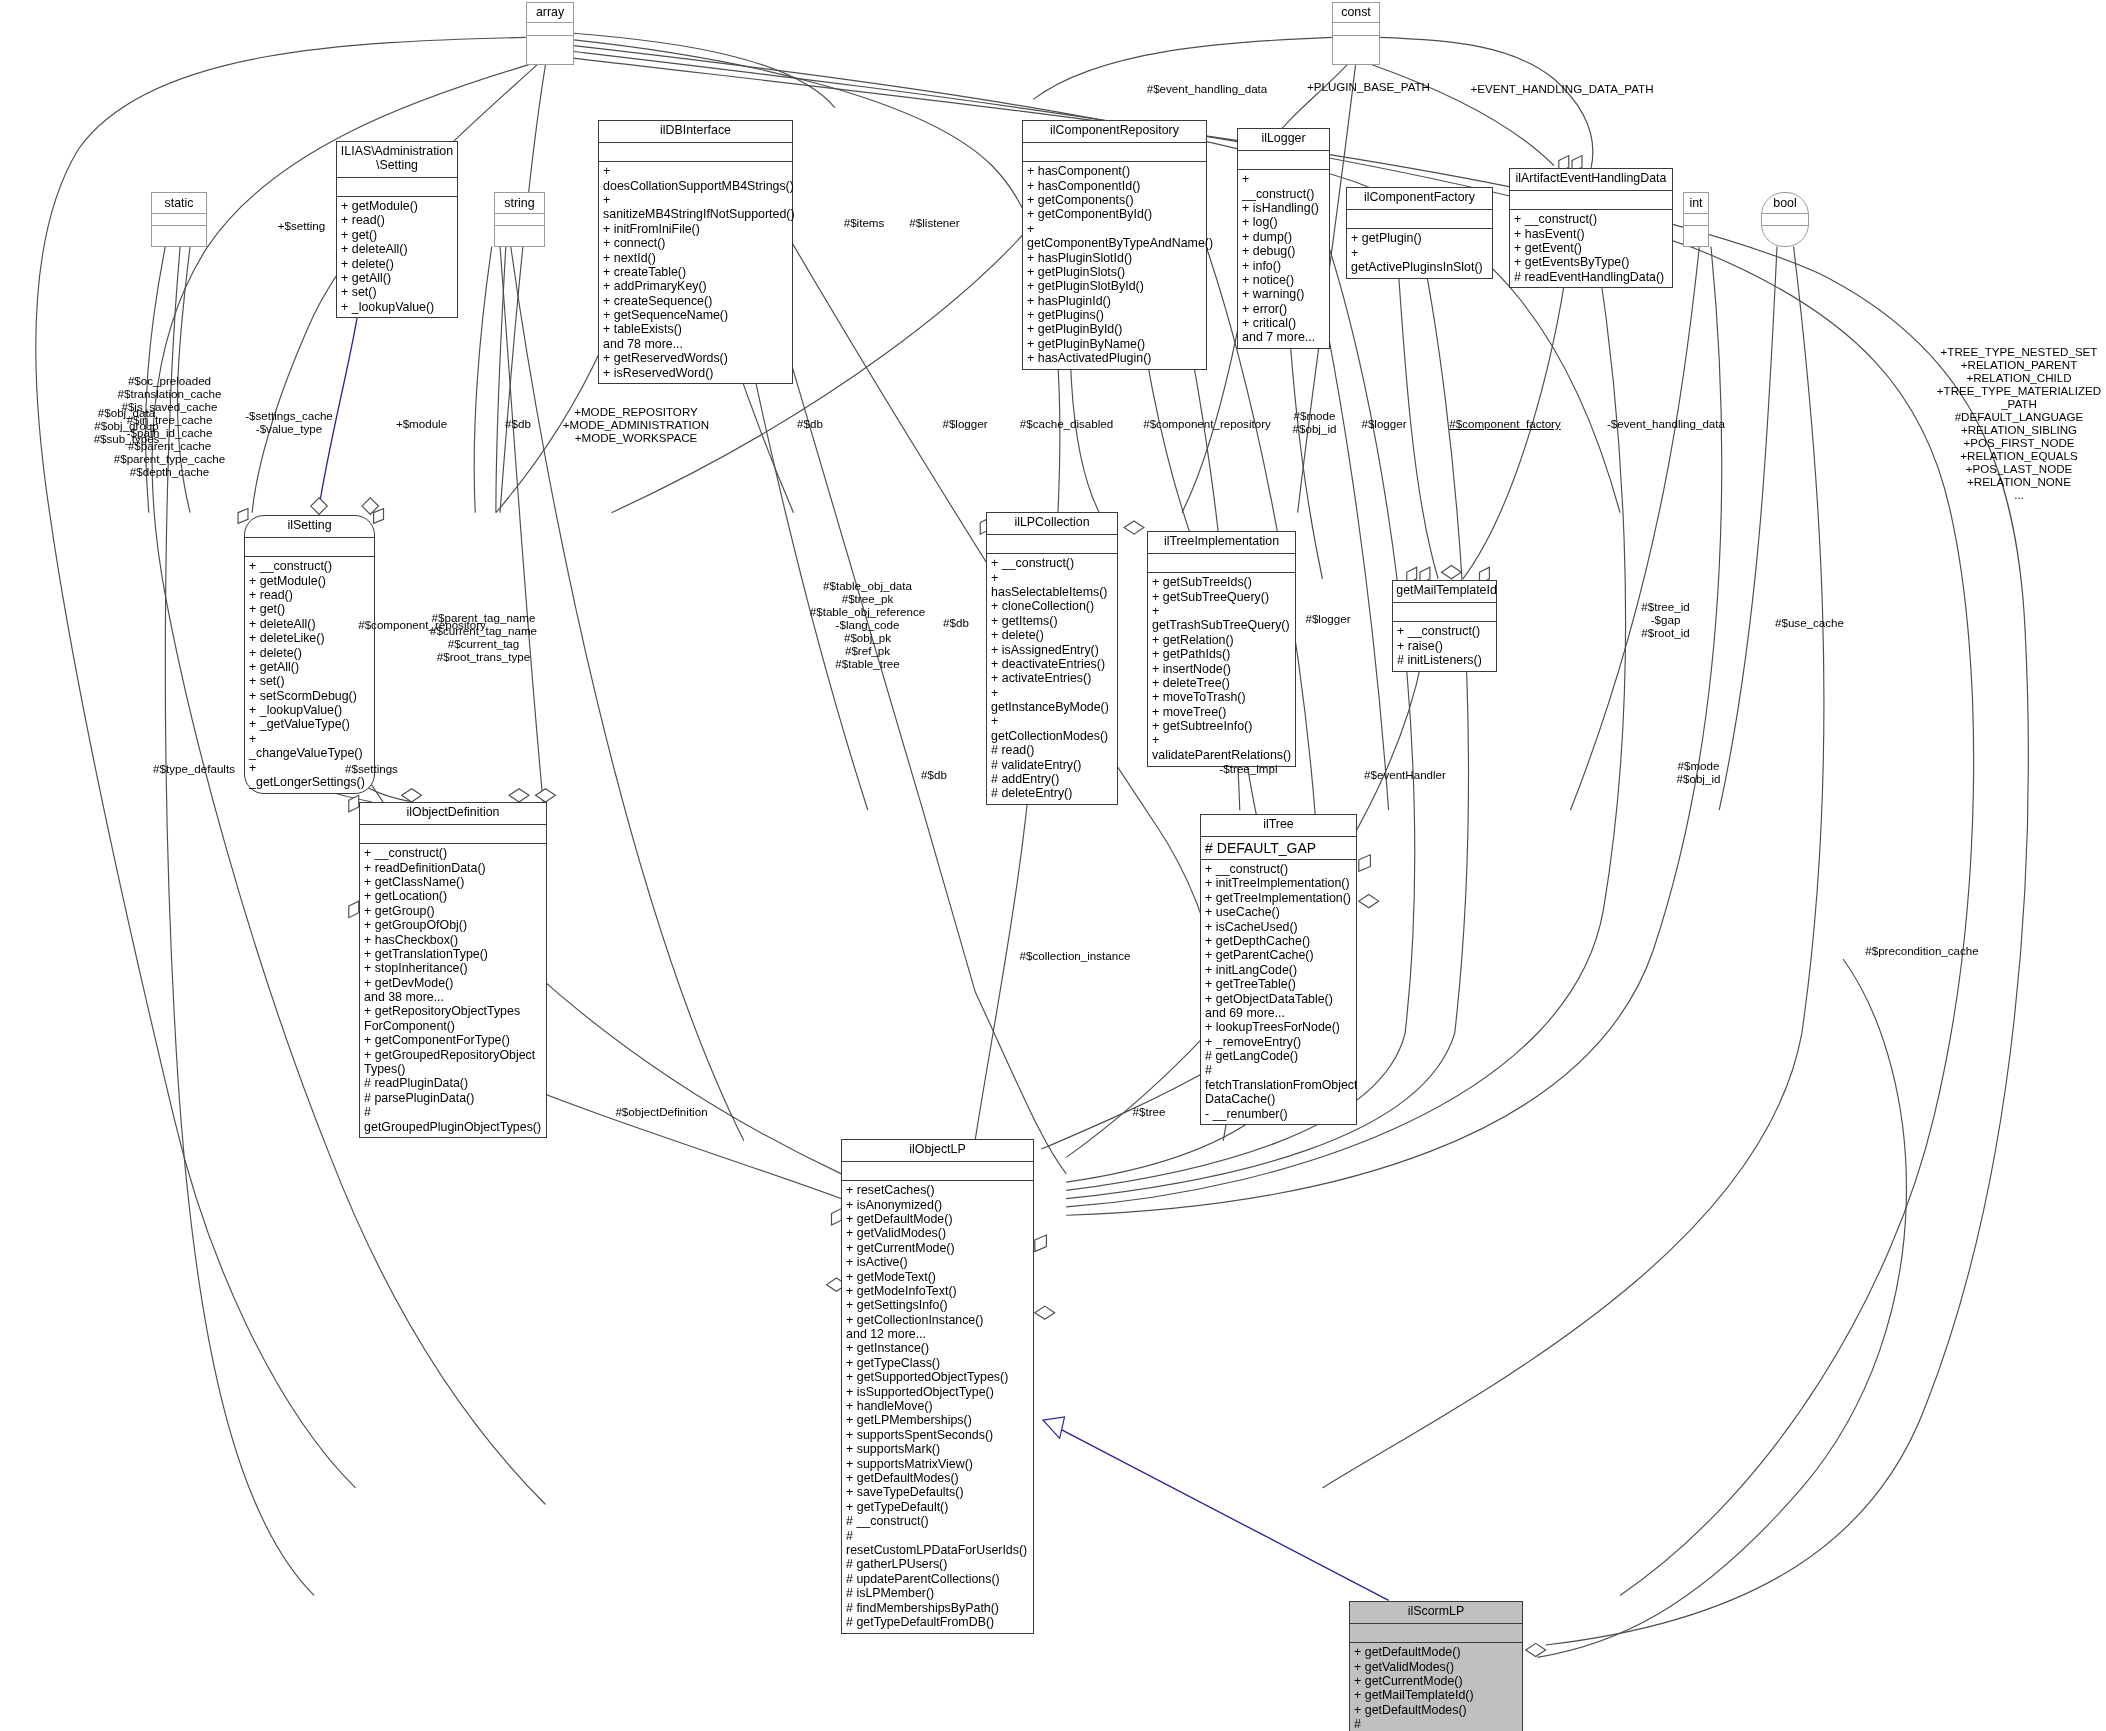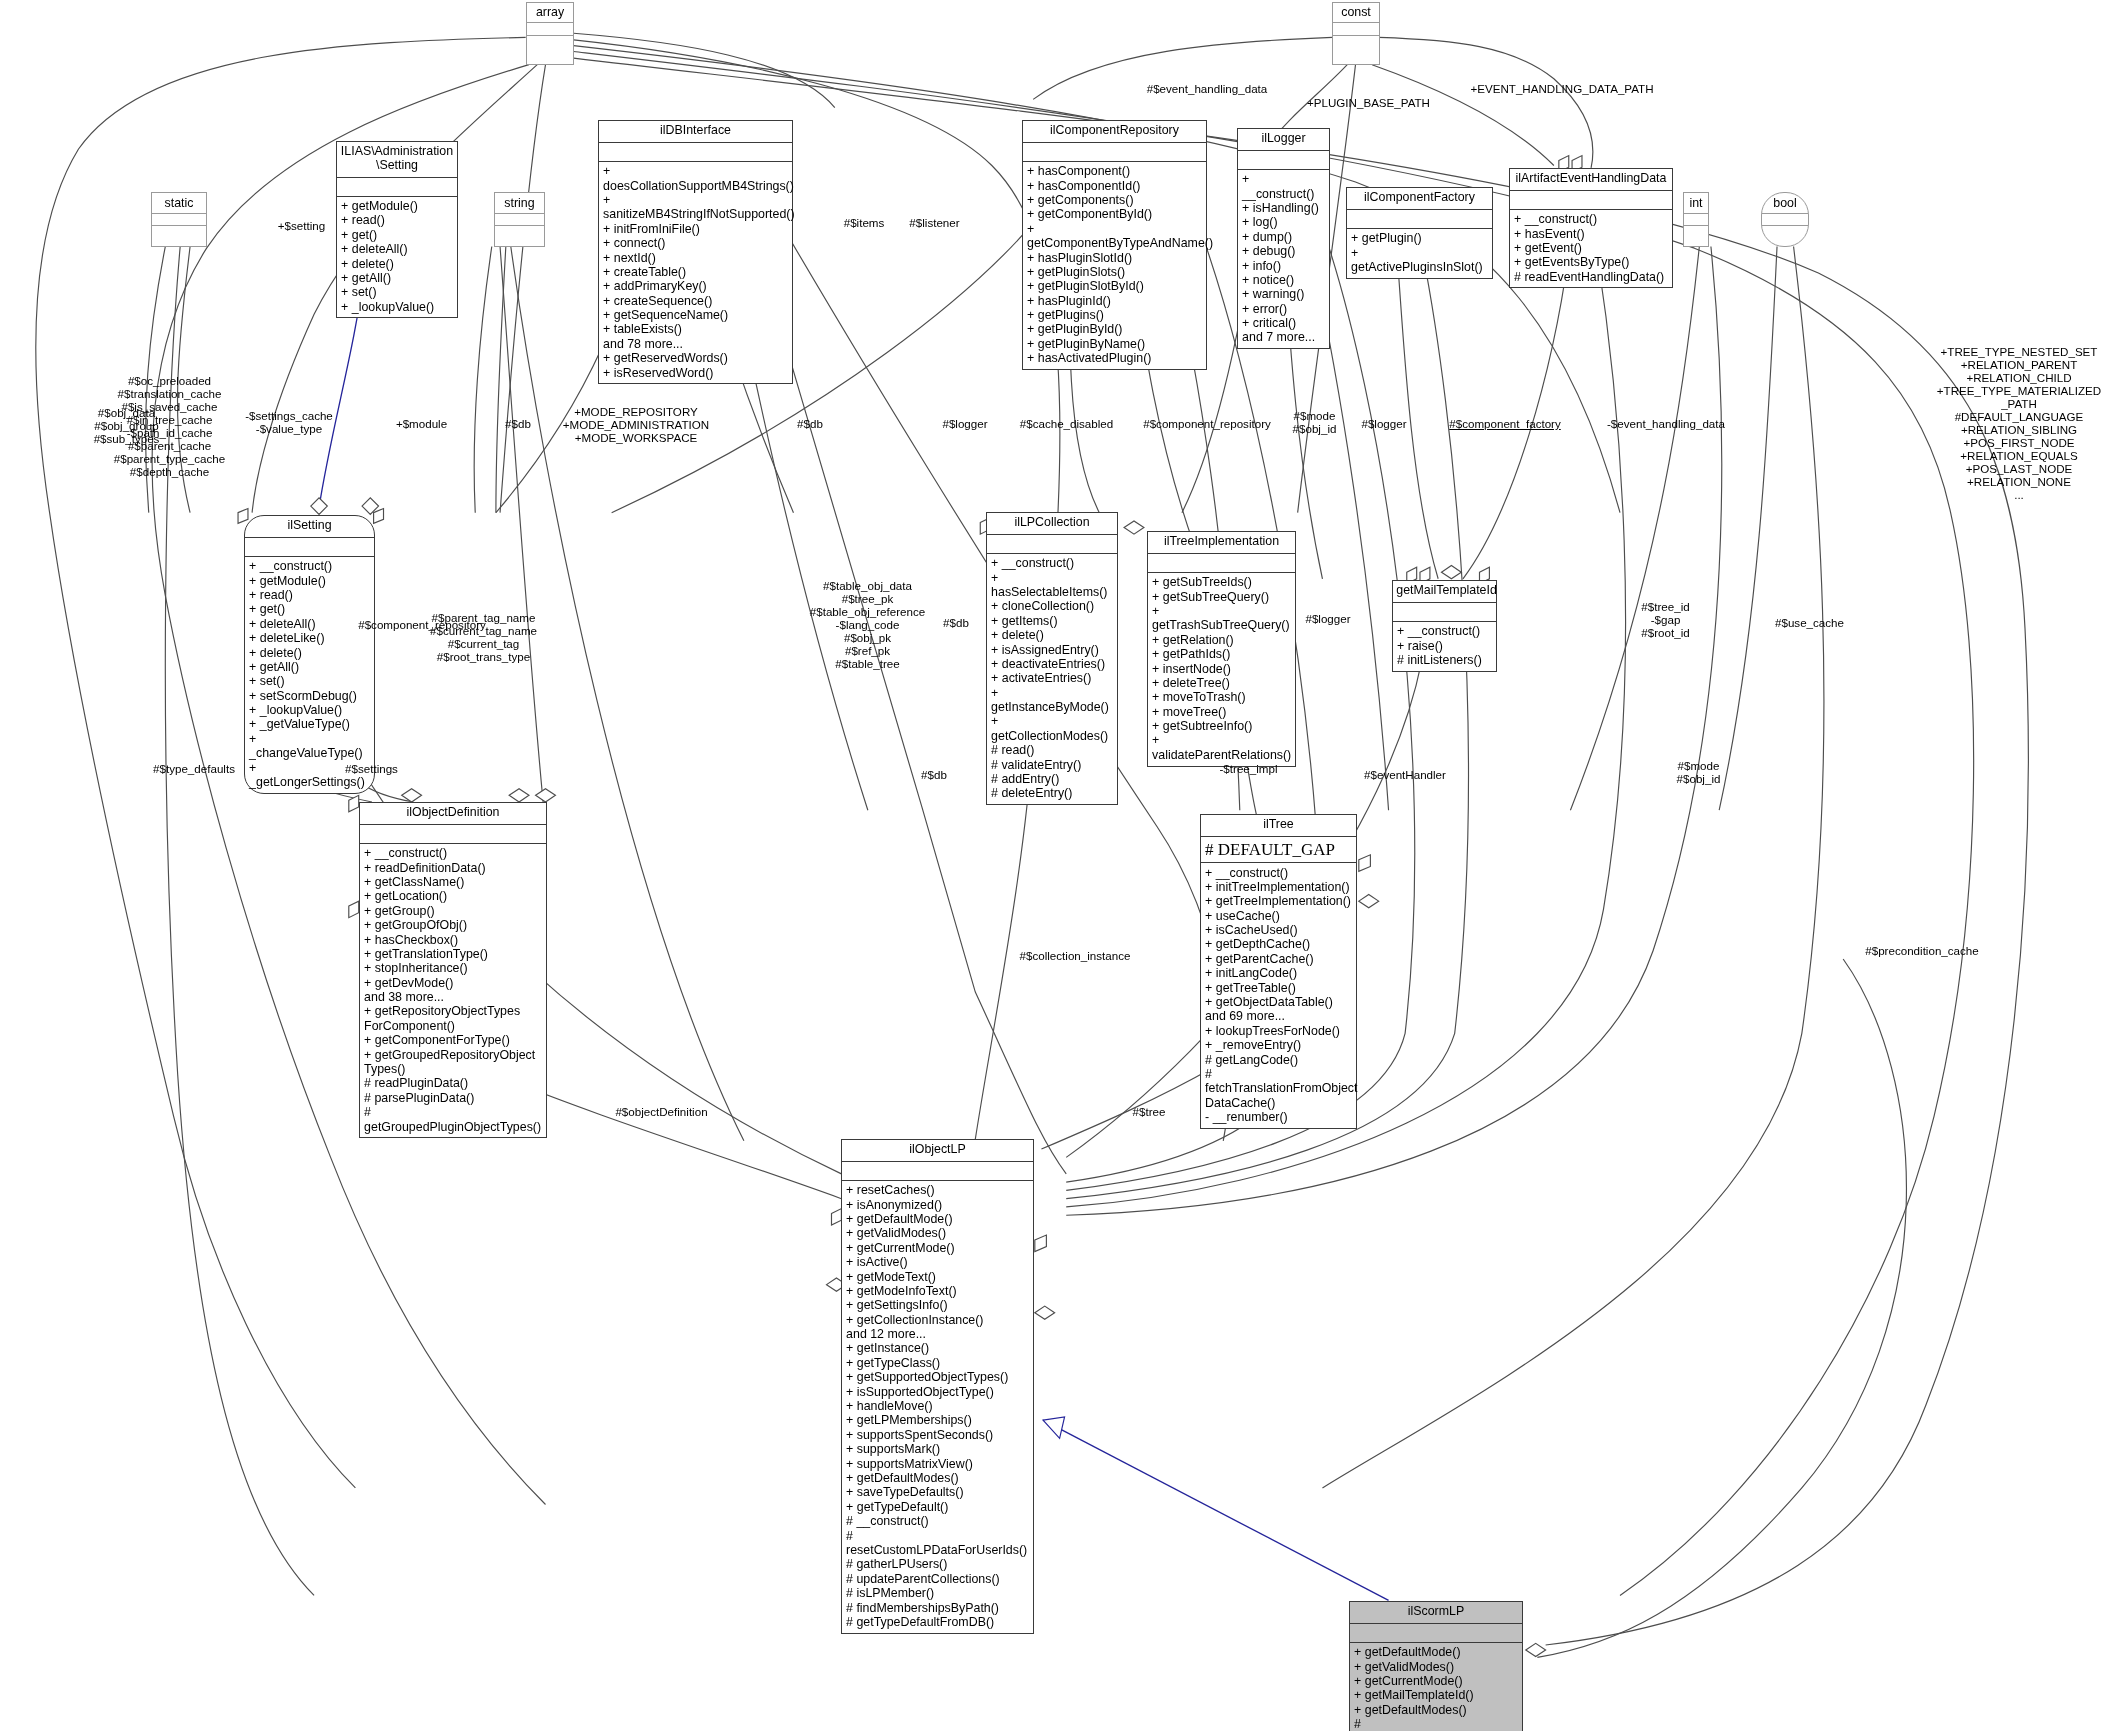--- a/index.html
+++ b/index.html
@@ -70,22 +70,21 @@
     padding: 3.3px 3.3px 4.1px 3.3px;
     border-bottom: 1.3px solid #3a3a3a;
     font-size: 12.4px;
     white-space: pre-line;
     line-height: 1.12;
   }
   .uml-class .cls-attrs {
     border-bottom: 1.3px solid #3a3a3a;
     padding: 2.5px 4.1px 2.5px 4.1px;
     min-height: 12.4px;
-    font-size: 17px;
-    font-family: Liberation Serif, serif;
+    font-size: 14px;
   }
   .uml-class .cls-ops {
     padding: 2.5px 4.1px 3.3px 4.1px;
     font-size: 12.4px;
   }
   .uml-class .cls-attrs div,
   .uml-class .cls-ops div {
     white-space: normal;
     line-height: 1.16;
   }
@@ -527,21 +526,21 @@
         <div>+ getValidModes()</div>
         <div>+ getCurrentMode()</div>
         <div>+ getMailTemplateId()</div>
         <div>+ getDefaultModes()</div>
         <div># checkSCORMPreconditions()</div>
       </div>
   </div>
 
   <div id="edge-label-layer">
       <div class="edge-label ctr" style="left: 1112px; top: 82px; width: 190px;">#$event_handling_data</div>
-      <div class="edge-label ctr" style="left: 1265px; top: 96px; width: 207px;">+PLUGIN_BASE_PATH</div>
+      <div class="edge-label ctr" style="left: 1265px; top: 80px; width: 207px;">+PLUGIN_BASE_PATH</div>
       <div class="edge-label ctr" style="left: 1434px; top: 82px; width: 256px;">+EVENT_HANDLING_DATA_PATH</div>
       <div class="edge-label ctr" style="left: 827px; top: 216px; width: 74px;">#$items</div>
       <div class="edge-label ctr" style="left: 893px; top: 216px; width: 83px;">#$listener</div>
       <div class="edge-label ctr" style="left: 256px; top: 219px; width: 91px;">+$setting</div>
       <div class="edge-label ctr" style="left: 73px; top: 406px; width: 107px;">#$obj_data
 #$obj_group
 #$sub_types</div>
       <div class="edge-label ctr" style="left: 91px; top: 374px; width: 157px;">#$oc_preloaded
 #$translation_cache
 #$is_saved_cache

